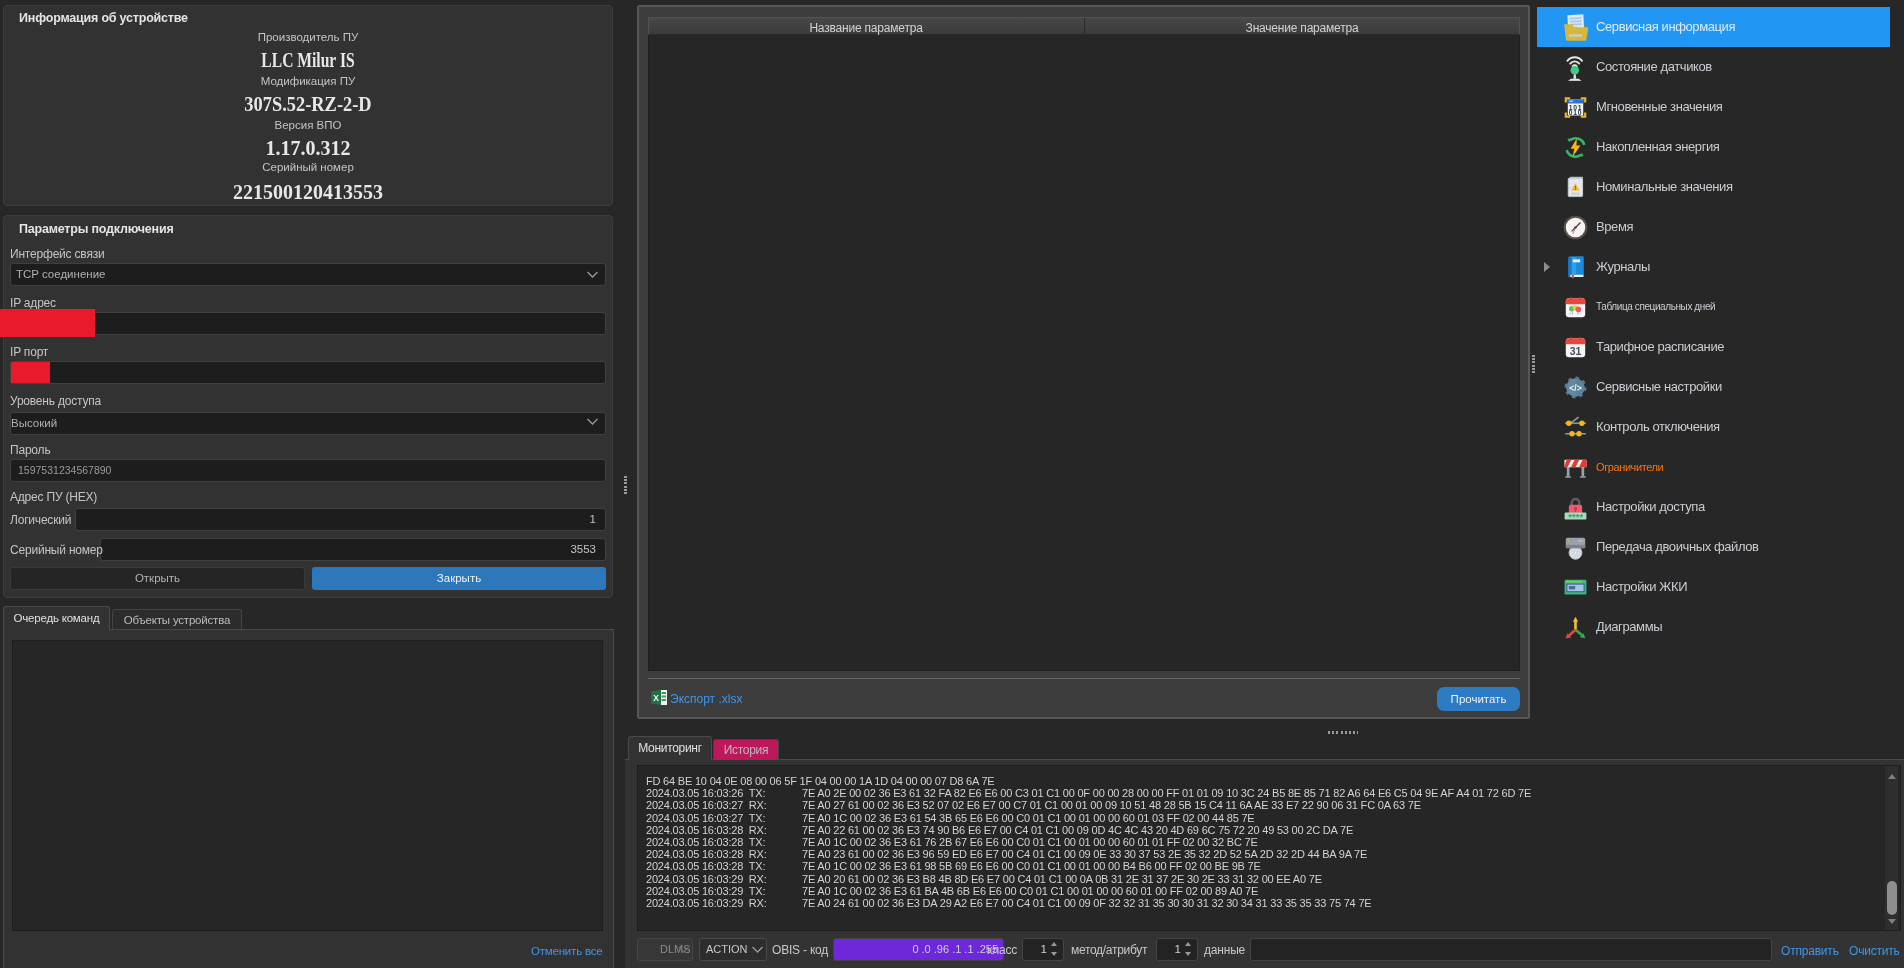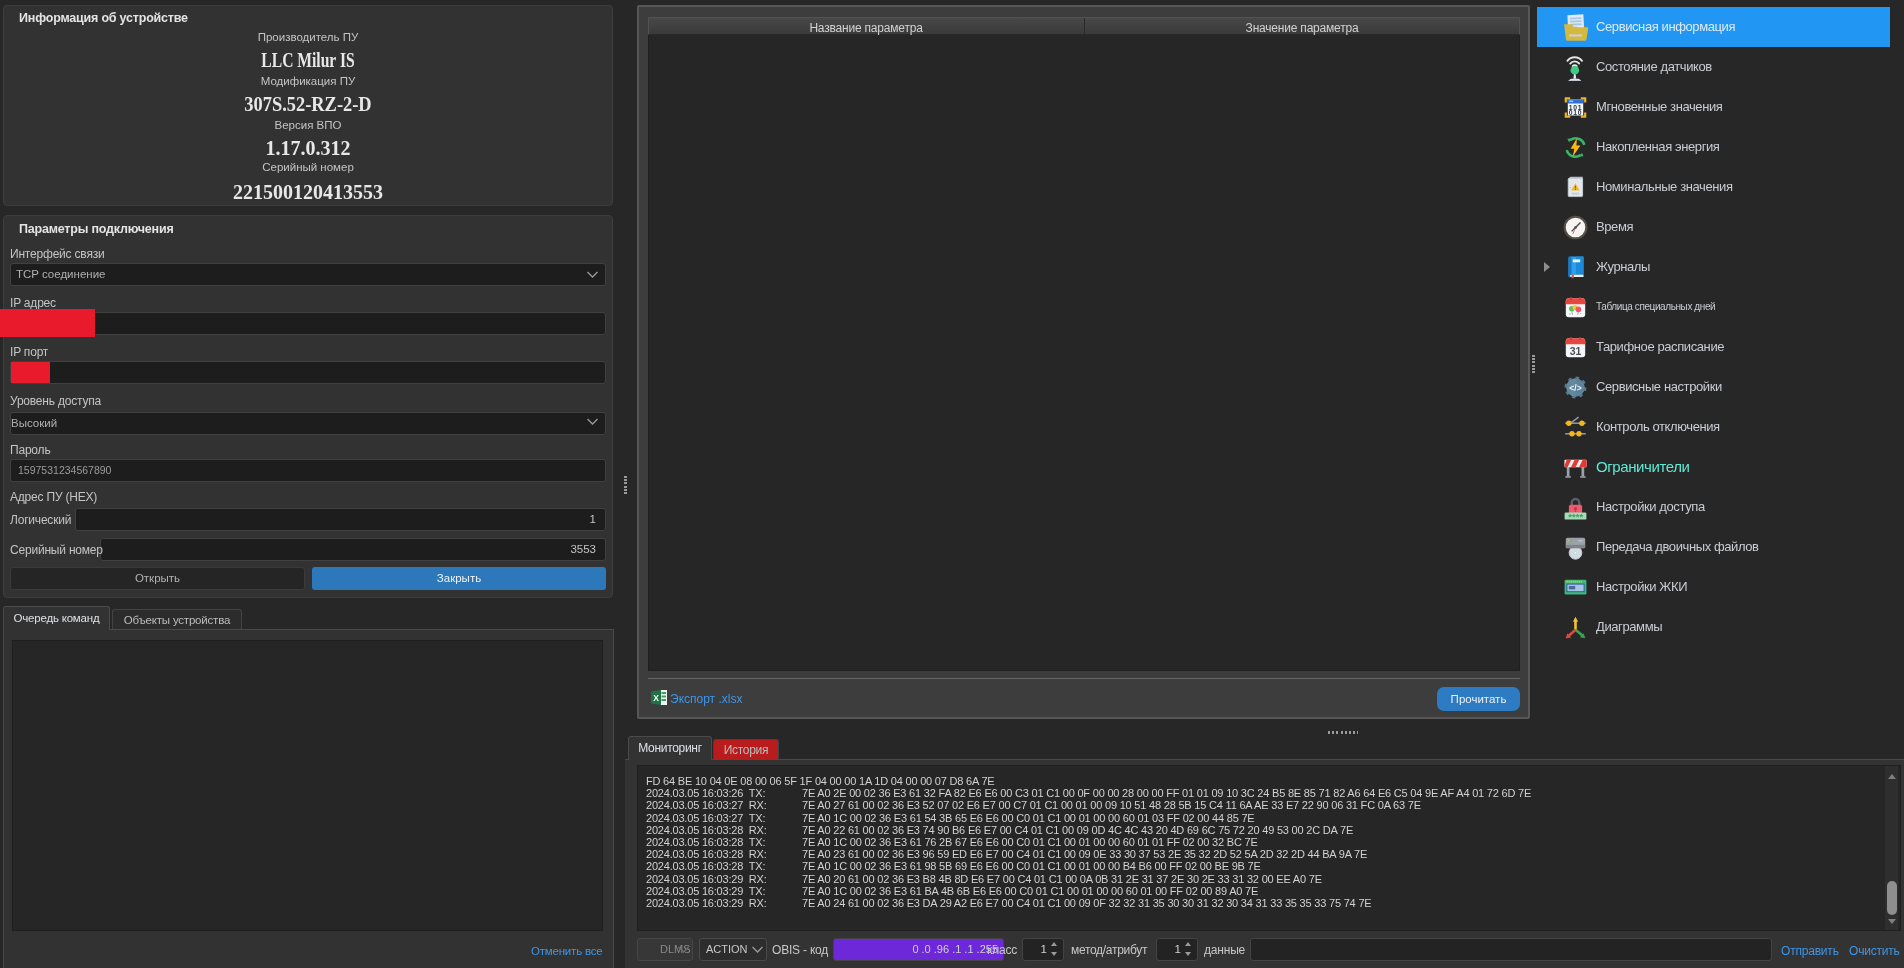--- a/index.html
+++ b/index.html
@@ -86,21 +86,21 @@
       </svg></div>
 <div class="abs link" style="left:670px;top:692px;font-size:12px">Экспорт .xlsx</div>
 <div class="abs ctr" style="left:1437px;top:687px;width:83px;height:24px;line-height:24px;background:#2d7cc3;border-radius:7px;font-size:11.5px;color:#eef2f6">Прочитать</div>
 
 <div class="abs" style="left:624px;top:476px;width:3px;height:19px;background-image:repeating-linear-gradient(#9a9a9a 0 2px,transparent 2px 3.2px)"></div>
 <div class="abs" style="left:1532px;top:355px;width:3px;height:19px;background-image:repeating-linear-gradient(#9a9a9a 0 2px,transparent 2px 3.2px)"></div>
 <div class="abs" style="left:1328px;top:731px;width:30px;height:3px;background-image:repeating-linear-gradient(90deg,#9a9a9a 0 2px,transparent 2px 4.2px)"></div>
 
 <div class="abs" style="left:625px;top:759px;width:1279px;height:209px;background:#333;border-top:1px solid #4a4a4a"></div>
 <div class="abs" style="left:628px;top:736px;width:84px;height:24px;background:#333;border:1px solid #4a4a4a;border-bottom:none;border-radius:3px 3px 0 0;z-index:2;text-align:center;line-height:23px;font-size:12px;letter-spacing:-0.3px;color:#dde1e5">Мониторинг</div>
-<div class="abs" style="left:713px;top:739px;width:66px;height:21px;background:#b91c1c;border:1px solid #434343;border-bottom:none;border-radius:3px 3px 0 0;text-align:center;line-height:20px;font-size:12px;letter-spacing:-0.3px;color:#bcbcbc">История</div>
+<div class="abs" style="left:713px;top:739px;width:66px;height:21px;background:#be185d;border:1px solid #434343;border-bottom:none;border-radius:3px 3px 0 0;text-align:center;line-height:20px;font-size:12px;letter-spacing:-0.3px;color:#bcbcbc">История</div>
 <div class="abs" style="left:637px;top:765px;width:1264px;height:166px;background:#262626;border:1px solid #1f1f1f"></div>
 <div id="log" class="abs" style="left:646px;top:775px;width:1230px;font-size:11px;line-height:12.2px;letter-spacing:-0.2px;color:#d2d2d2;white-space:nowrap">
 <div><span class="dt"></span><span style="margin-left:-156px">FD 64 BE 10 04 0E 08 00 06 5F 1F 04 00 00 1A 1D 04 00 00 07 D8 6A 7E</span></div>
 <div><span class="dt">2024.03.05 16:03:26&nbsp;&nbsp;TX:</span><span>7E A0 2E 00 02 36 E3 61 32 FA 82 E6 E6 00 C3 01 C1 00 0F 00 00 28 00 00 FF 01 01 09 10 3C 24 B5 8E 85 71 82 A6 64 E6 C5 04 9E AF A4 01 72 6D 7E</span></div>
 <div><span class="dt">2024.03.05 16:03:27&nbsp;&nbsp;RX:</span><span>7E A0 27 61 00 02 36 E3 52 07 02 E6 E7 00 C7 01 C1 00 01 00 09 10 51 48 28 5B 15 C4 11 6A AE 33 E7 22 90 06 31 FC 0A 63 7E</span></div>
 <div><span class="dt">2024.03.05 16:03:27&nbsp;&nbsp;TX:</span><span>7E A0 1C 00 02 36 E3 61 54 3B 65 E6 E6 00 C0 01 C1 00 01 00 00 60 01 03 FF 02 00 44 85 7E</span></div>
 <div><span class="dt">2024.03.05 16:03:28&nbsp;&nbsp;RX:</span><span>7E A0 22 61 00 02 36 E3 74 90 B6 E6 E7 00 C4 01 C1 00 09 0D 4C 4C 43 20 4D 69 6C 75 72 20 49 53 00 2C DA 7E</span></div>
 <div><span class="dt">2024.03.05 16:03:28&nbsp;&nbsp;TX:</span><span>7E A0 1C 00 02 36 E3 61 76 2B 67 E6 E6 00 C0 01 C1 00 01 00 00 60 01 01 FF 02 00 32 BC 7E</span></div>
 <div><span class="dt">2024.03.05 16:03:28&nbsp;&nbsp;RX:</span><span>7E A0 23 61 00 02 36 E3 96 59 ED E6 E7 00 C4 01 C1 00 09 0E 33 30 37 53 2E 35 32 2D 52 5A 2D 32 2D 44 BA 9A 7E</span></div>
 <div><span class="dt">2024.03.05 16:03:28&nbsp;&nbsp;TX:</span><span>7E A0 1C 00 02 36 E3 61 98 5B 69 E6 E6 00 C0 01 C1 00 01 00 00 B4 B6 00 FF 02 00 BE 9B 7E</span></div>
@@ -267,21 +267,21 @@
       <div class="abs" style="left:1562px;top:454px;width:27px;height:27px"><svg width="27" height="27" viewBox="0 0 27 27">
           <rect x="4.8" y="12.5" width="2.7" height="9.5" fill="#9aa1a8"></rect>
           <rect x="19.5" y="12.5" width="2.7" height="9.5" fill="#9aa1a8"></rect>
           <path d="M3.4 22 h5.4 v1.9 h-5.4z" fill="#87909a"></path>
           <path d="M18.2 22 h5.4 v1.9 h-5.4z" fill="#87909a"></path>
           <rect x="2.4" y="5.8" width="22.2" height="7.4" rx="1" fill="#f0f0f0"></rect>
           <path d="M4.6 5.8 h4.6 l-3.6 7.4 H3.4 a1 1 0 0 1 -1 -1.1z" fill="#e23b35"></path>
           <path d="M12.6 5.8 h4.6 l-3.6 7.4 h-4.6z" fill="#e23b35"></path>
           <path d="M20.6 5.8 h3 a1 1 0 0 1 1 1 v6.4 h-7.6z" fill="#e23b35"></path>
         </svg></div>
-      <div class="abs" style="left:1596px;top:447px;height:40px;line-height:40px;font-size:15px;letter-spacing:-0.4px;color:#5eead4;white-space:nowrap">Ограничители</div>
+      <div class="abs" style="left:1596px;top:447px;height:40px;line-height:40px;font-size:11px;letter-spacing:-0.4px;color:#f97316;white-space:nowrap">Ограничители</div>
       <div class="abs" style="left:1562px;top:494px;width:27px;height:27px"><svg width="27" height="27" viewBox="0 0 27 27">
           <path d="M9.7 12.5 v-3.6 a3.8 3.8 0 0 1 7.6 0 v3.6" stroke="#5c5c64" stroke-width="2.5" fill="none"></path>
           <rect x="6.9" y="10.8" width="13.2" height="9.4" rx="1.8" fill="#f05a6e"></rect>
           <circle cx="13.5" cy="14.6" r="1.7" fill="#c23a4e"></circle>
           <rect x="12.8" y="15.2" width="1.4" height="2.8" fill="#c23a4e"></rect>
           <rect x="2.6" y="18.6" width="21.8" height="7" rx="1.2" fill="#a5dcb8"></rect>
           <text x="13.7" y="26.4" font-size="9.5" font-weight="bold" fill="#3f9e68" text-anchor="middle" font-family="Liberation Sans">****</text>
         </svg></div>
       <div class="abs" style="left:1596px;top:487px;height:40px;line-height:40px;font-size:13px;letter-spacing:-0.4px;color:#c9cdd1;white-space:nowrap">Настройки доступа</div>
       <div class="abs" style="left:1562px;top:534px;width:27px;height:27px"><svg width="27" height="27" viewBox="0 0 27 27">

